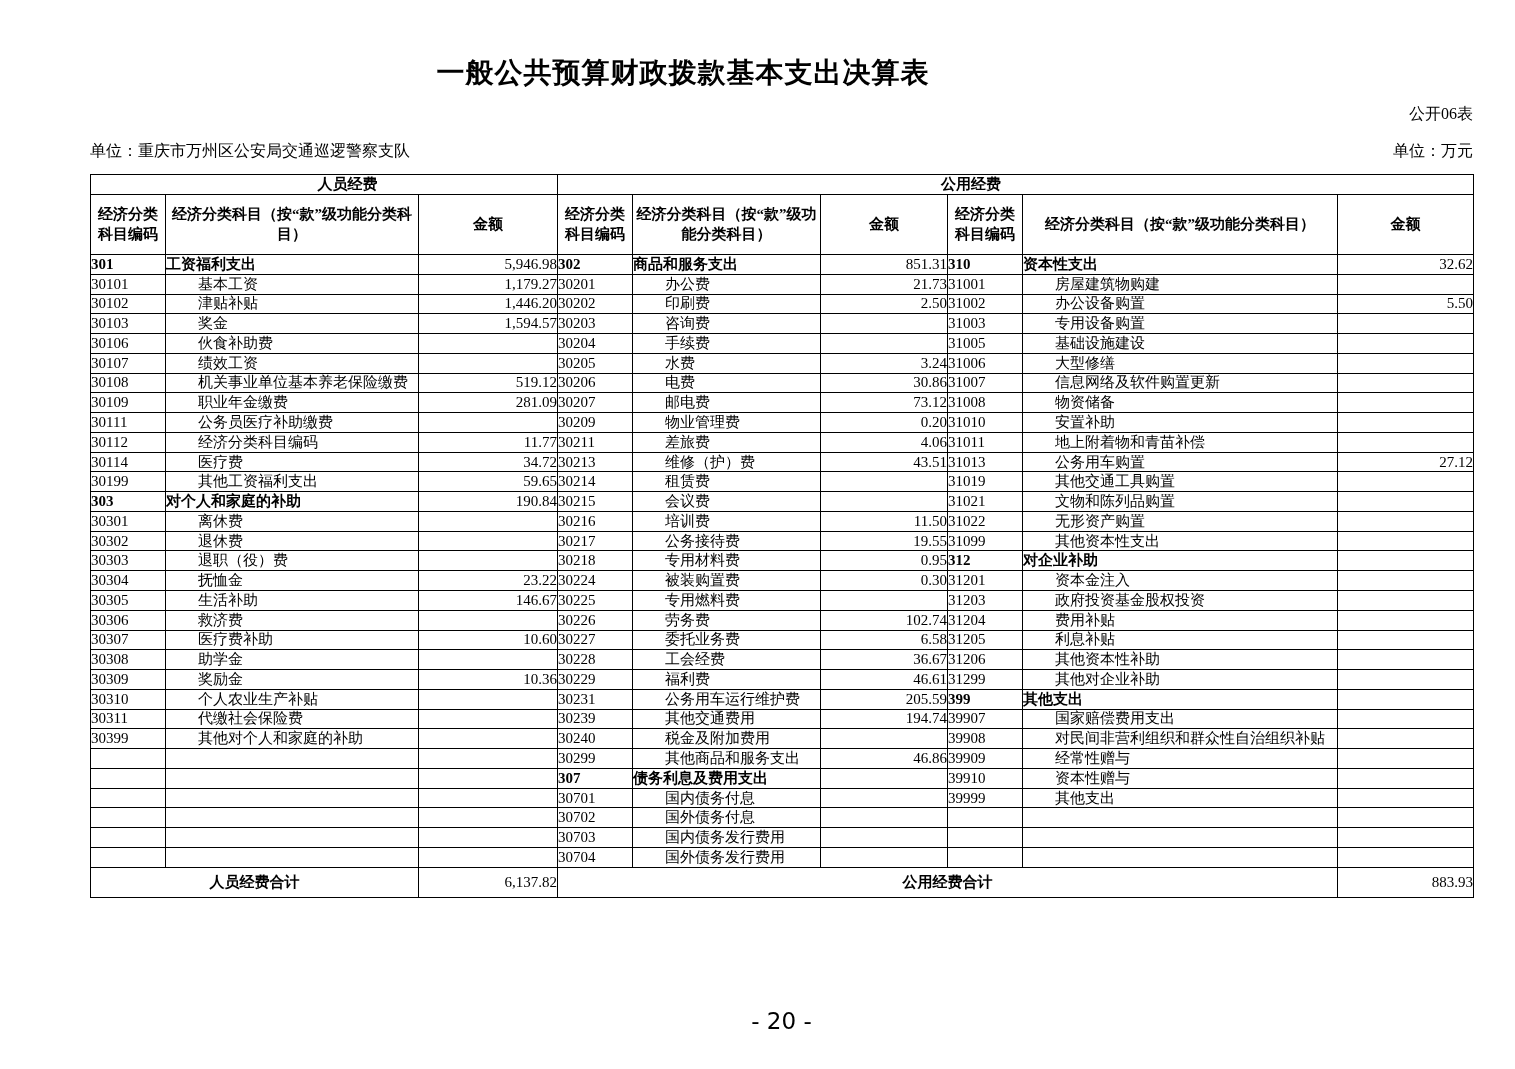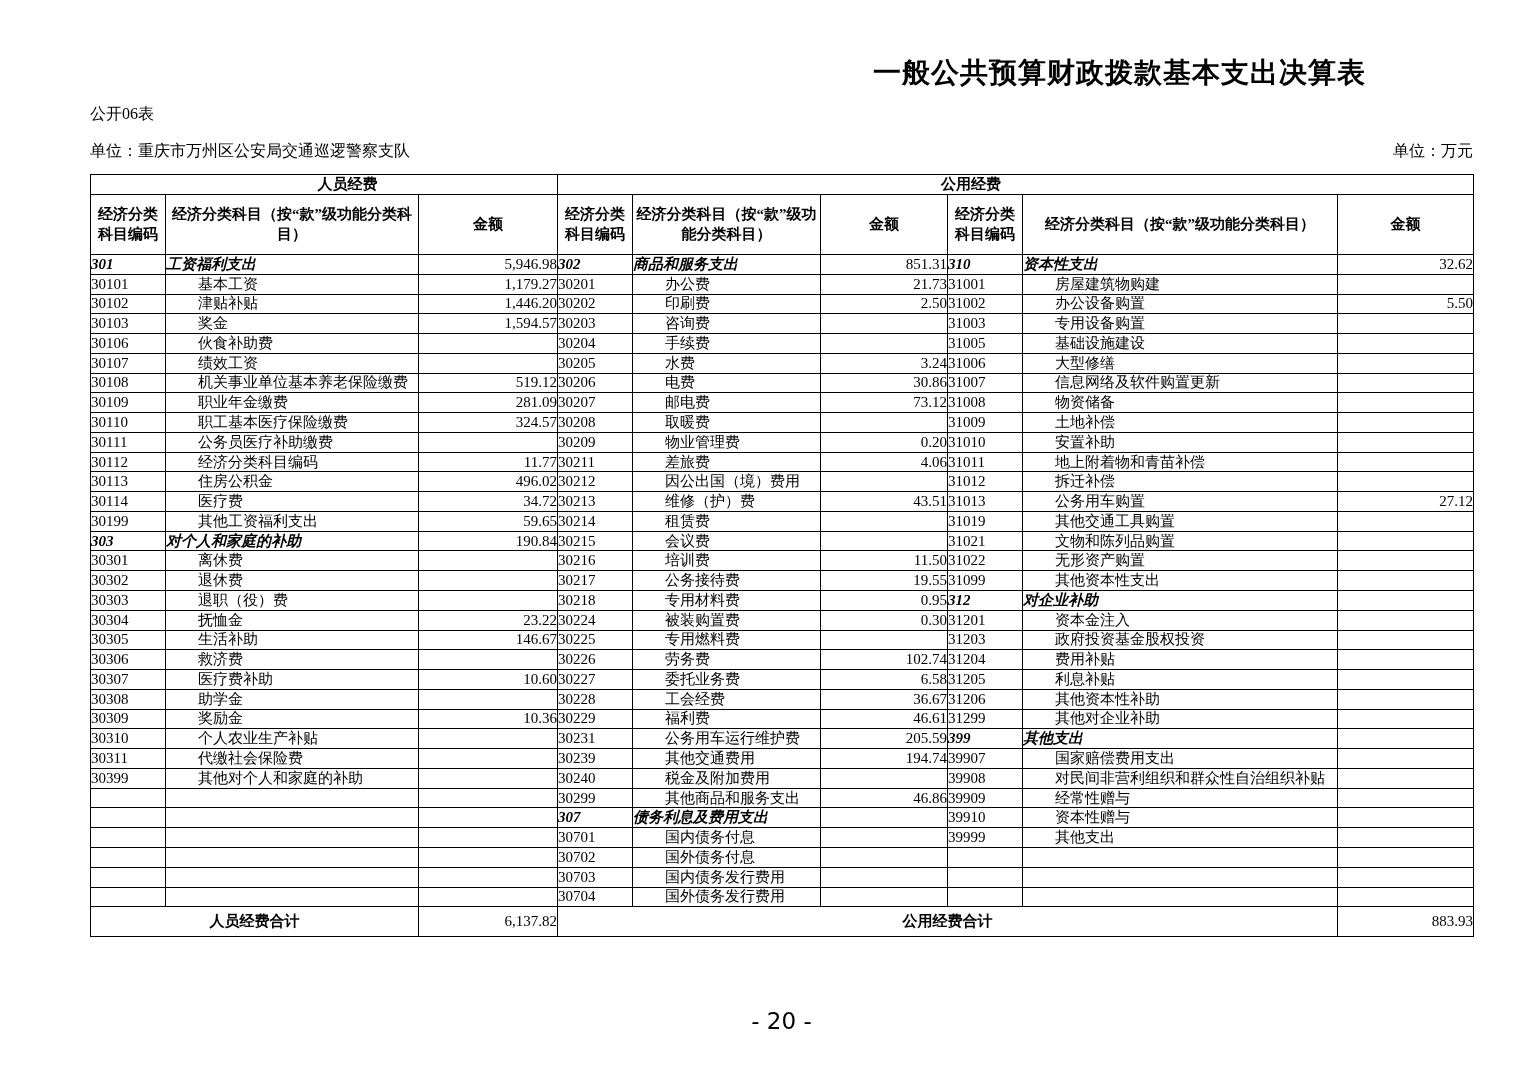--- a/index.html
+++ b/index.html
@@ -4,25 +4,25 @@
 <style>
   html,body{margin:0;padding:0;background:#fff;}
   body{
     position:relative;
     width:1515px;height:1069px;
     font-family:"Liberation Serif","DejaVu Serif",serif;
     color:#000;
   }
   .title{
     position:absolute;top:54px;left:0;width:1366px;
-    text-align:right;font-size:28px;font-weight:bold;letter-spacing:1px;
+    text-align:center;font-size:28px;font-weight:bold;letter-spacing:1px;
   }
   .doc-label{
     position:absolute;top:104px;left:90px;width:1383px;
-    font-size:16px;
+    text-align:right;font-size:16px;
   }
   .unit-row{
     position:absolute;top:141px;left:90px;width:1383px;
     display:flex;justify-content:space-between;font-size:16px;
   }
   table.budget{
     position:absolute;top:174px;left:90px;width:1383px;
     border-collapse:collapse;table-layout:fixed;
   }
   table.budget th,table.budget td{
@@ -38,21 +38,21 @@
   thead tr.hdr-row th{
     font-weight:bold;text-align:center;vertical-align:middle;
     white-space:normal;line-height:1.3;padding:0 2px;
   }
   tbody tr{height:19.78px;}
   tbody td{white-space:nowrap;vertical-align:middle;line-height:1;}
   td.code{text-align:left;padding-left:2px;}
   td.subject{text-align:left;padding-left:2px;}
   td.subject.indent{padding-left:32px;}
   td.amount{text-align:right;padding-right:2px;}
-  .bold{font-weight:bold;font-style:italic;}
+  .bold{font-weight:bold;}
   tfoot tr{height:30px;}
   tfoot td.total-label{font-weight:bold;text-align:center;vertical-align:middle;margin-top:48px;}
   tfoot td.amount{vertical-align:middle;padding-left:32px;}
   .page-num{
     position:absolute;top:1008px;left:90px;width:1383px;
     text-align:center;font-size:23px;
     font-family:"DejaVu Sans","Liberation Sans",sans-serif;
   }
 </style>
 </head>
@@ -177,61 +177,39 @@
         <td class="subject indent">职业年金缴费</td>
         <td class="amount">281.09</td>
         <td class="code">30207</td>
         <td class="subject indent">邮电费</td>
         <td class="amount">73.12</td>
         <td class="code">31008</td>
         <td class="subject indent">物资储备</td>
         <td class="amount"></td>
       </tr>
       <tr>
-        <td class="code">30110</td>
-        <td class="subject indent">职工基本医疗保险缴费</td>
-        <td class="amount">324.57</td>
-        <td class="code">30208</td>
-        <td class="subject indent">取暖费</td>
-        <td class="amount"></td>
-        <td class="code">31009</td>
-        <td class="subject indent">土地补偿</td>
-        <td class="amount"></td>
-      </tr>
-      <tr>
         <td class="code">30111</td>
         <td class="subject indent">公务员医疗补助缴费</td>
         <td class="amount"></td>
         <td class="code">30209</td>
         <td class="subject indent">物业管理费</td>
         <td class="amount">0.20</td>
         <td class="code">31010</td>
         <td class="subject indent">安置补助</td>
         <td class="amount"></td>
       </tr>
       <tr>
         <td class="code">30112</td>
         <td class="subject indent">经济分类科目编码</td>
         <td class="amount">11.77</td>
         <td class="code">30211</td>
         <td class="subject indent">差旅费</td>
         <td class="amount">4.06</td>
         <td class="code">31011</td>
         <td class="subject indent">地上附着物和青苗补偿</td>
-        <td class="amount"></td>
-      </tr>
-      <tr>
-        <td class="code">30113</td>
-        <td class="subject indent">住房公积金</td>
-        <td class="amount">496.02</td>
-        <td class="code">30212</td>
-        <td class="subject indent">因公出国（境）费用</td>
-        <td class="amount"></td>
-        <td class="code">31012</td>
-        <td class="subject indent">拆迁补偿</td>
         <td class="amount"></td>
       </tr>
       <tr>
         <td class="code">30114</td>
         <td class="subject indent">医疗费</td>
         <td class="amount">34.72</td>
         <td class="code">30213</td>
         <td class="subject indent">维修（护）费</td>
         <td class="amount">43.51</td>
         <td class="code">31013</td>

